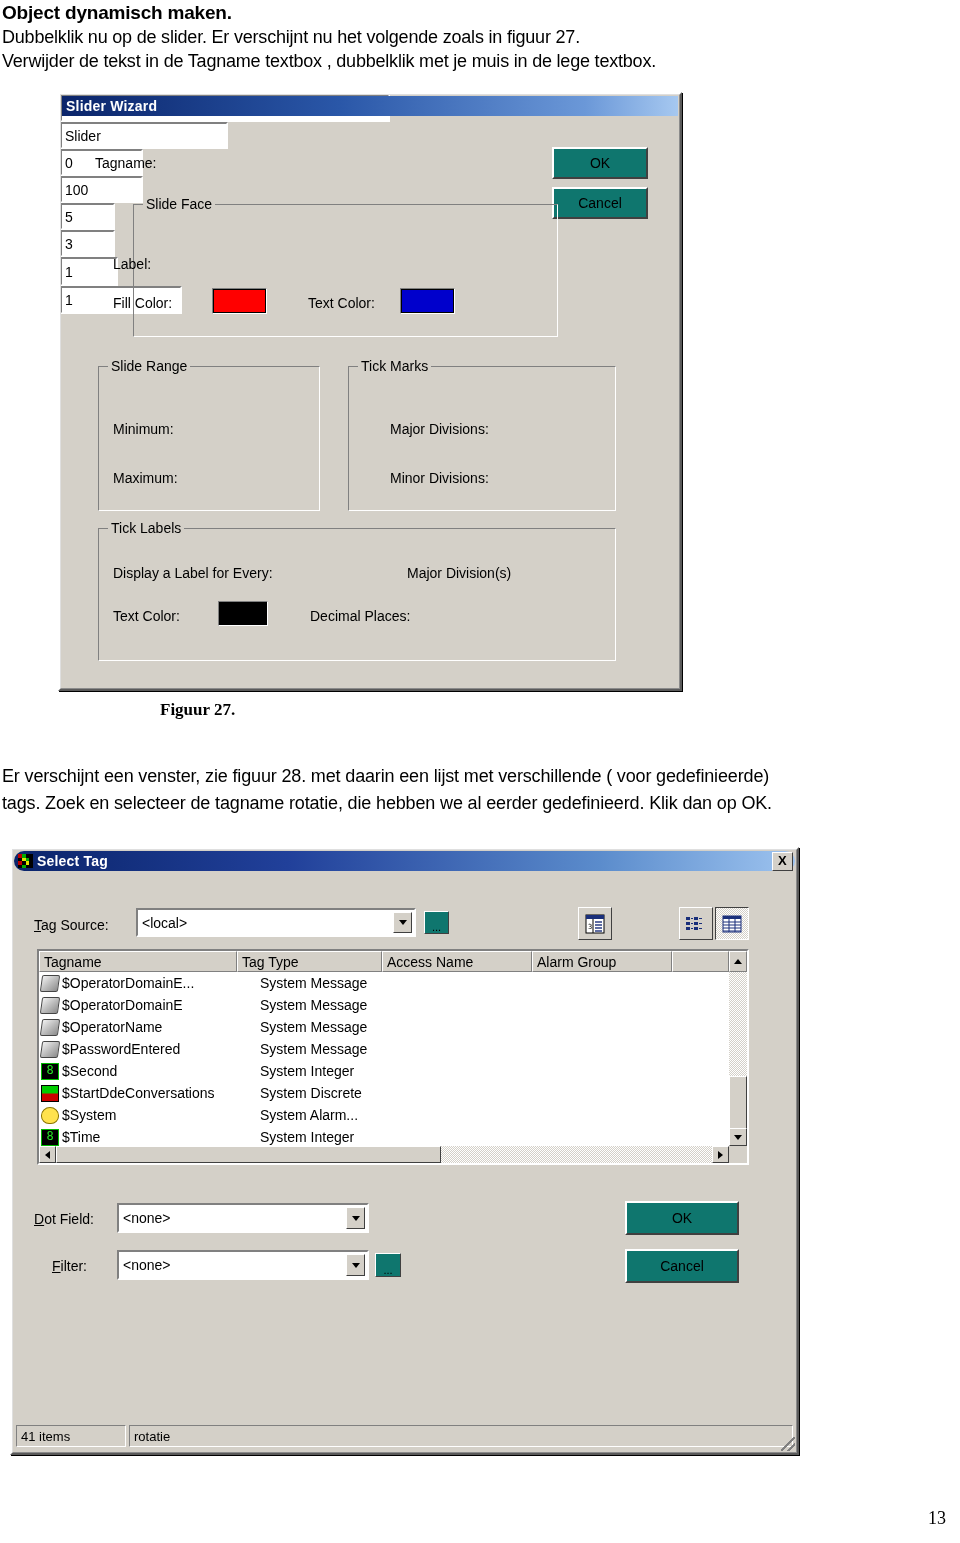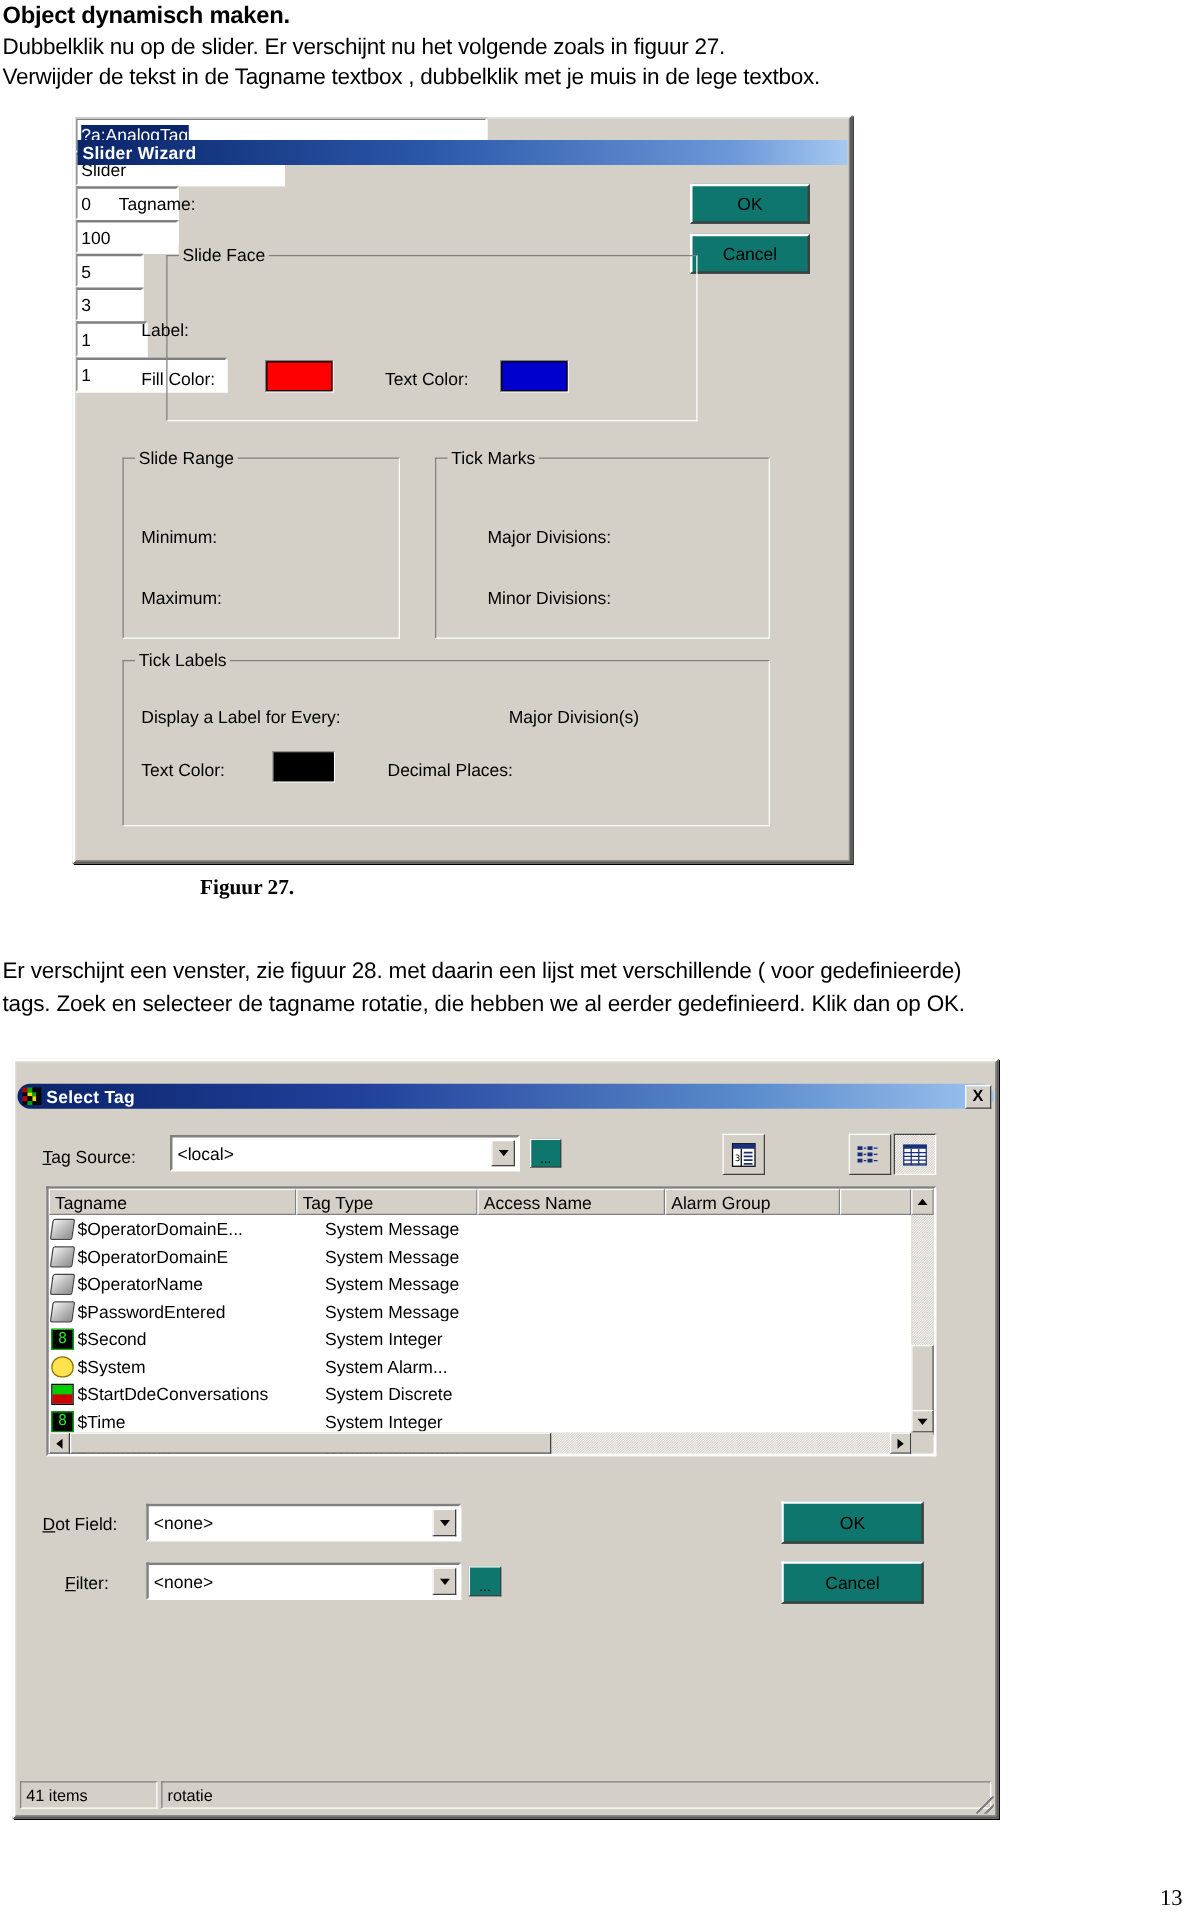--- a/index.html
+++ b/index.html
@@ -41,21 +41,21 @@
     border-right:2px solid #5a5a5a;border-bottom:2px solid #5a5a5a;
     box-shadow:1px 1px 0 #000;
     font-size:13px;
   }
   .dlg-inner{
     position:absolute;inset:0;
     border-top:1px solid #dfdfdf;border-left:1px solid #dfdfdf;
     border-right:1px solid #8b8b8b;border-bottom:1px solid #8b8b8b;
   }
   .titlebar{
-    position:absolute;left:2px;right:2px;top:18px;height:20px;
+    position:absolute;left:2px;right:2px;top:2px;height:20px;
     background:linear-gradient(to right,#0a246a 0%,#2a57a8 45%,#6b98d8 85%,#a6c8f0 100%);
     color:#fff;font-weight:bold;font-size:14px;
     display:flex;align-items:center;padding-left:4px;
     letter-spacing:0.2px;
   }
   .titlebar.plain{
     background:linear-gradient(to right,#0a246a 0%,#21409a 35%,#5b8ccc 75%,#9dc3ef 100%);
     border-radius:10px;
   }
   .title-text{white-space:nowrap;}
@@ -463,30 +463,30 @@
           <span class="c-alarm"></span>
         </div>
         <div class="row">
           <span class="ico ico-int"></span>
           <span class="c-name">$Second</span>
           <span class="c-type">System Integer</span>
           <span class="c-access"></span>
           <span class="c-alarm"></span>
         </div>
         <div class="row">
+          <span class="ico ico-disc"></span>
+          <span class="c-name">$StartDdeConversations</span>
+          <span class="c-type">System Discrete</span>
+          <span class="c-access"></span>
+          <span class="c-alarm"></span>
+        </div>
+        <div class="row">
           <span class="ico ico-alarm"></span>
           <span class="c-name">$System</span>
           <span class="c-type">System Alarm...</span>
-          <span class="c-access"></span>
-          <span class="c-alarm"></span>
-        </div>
-        <div class="row">
-          <span class="ico ico-disc"></span>
-          <span class="c-name">$StartDdeConversations</span>
-          <span class="c-type">System Discrete</span>
           <span class="c-access"></span>
           <span class="c-alarm"></span>
         </div>
         <div class="row">
           <span class="ico ico-int"></span>
           <span class="c-name">$Time</span>
           <span class="c-type">System Integer</span>
           <span class="c-access"></span>
           <span class="c-alarm"></span>
         </div>

